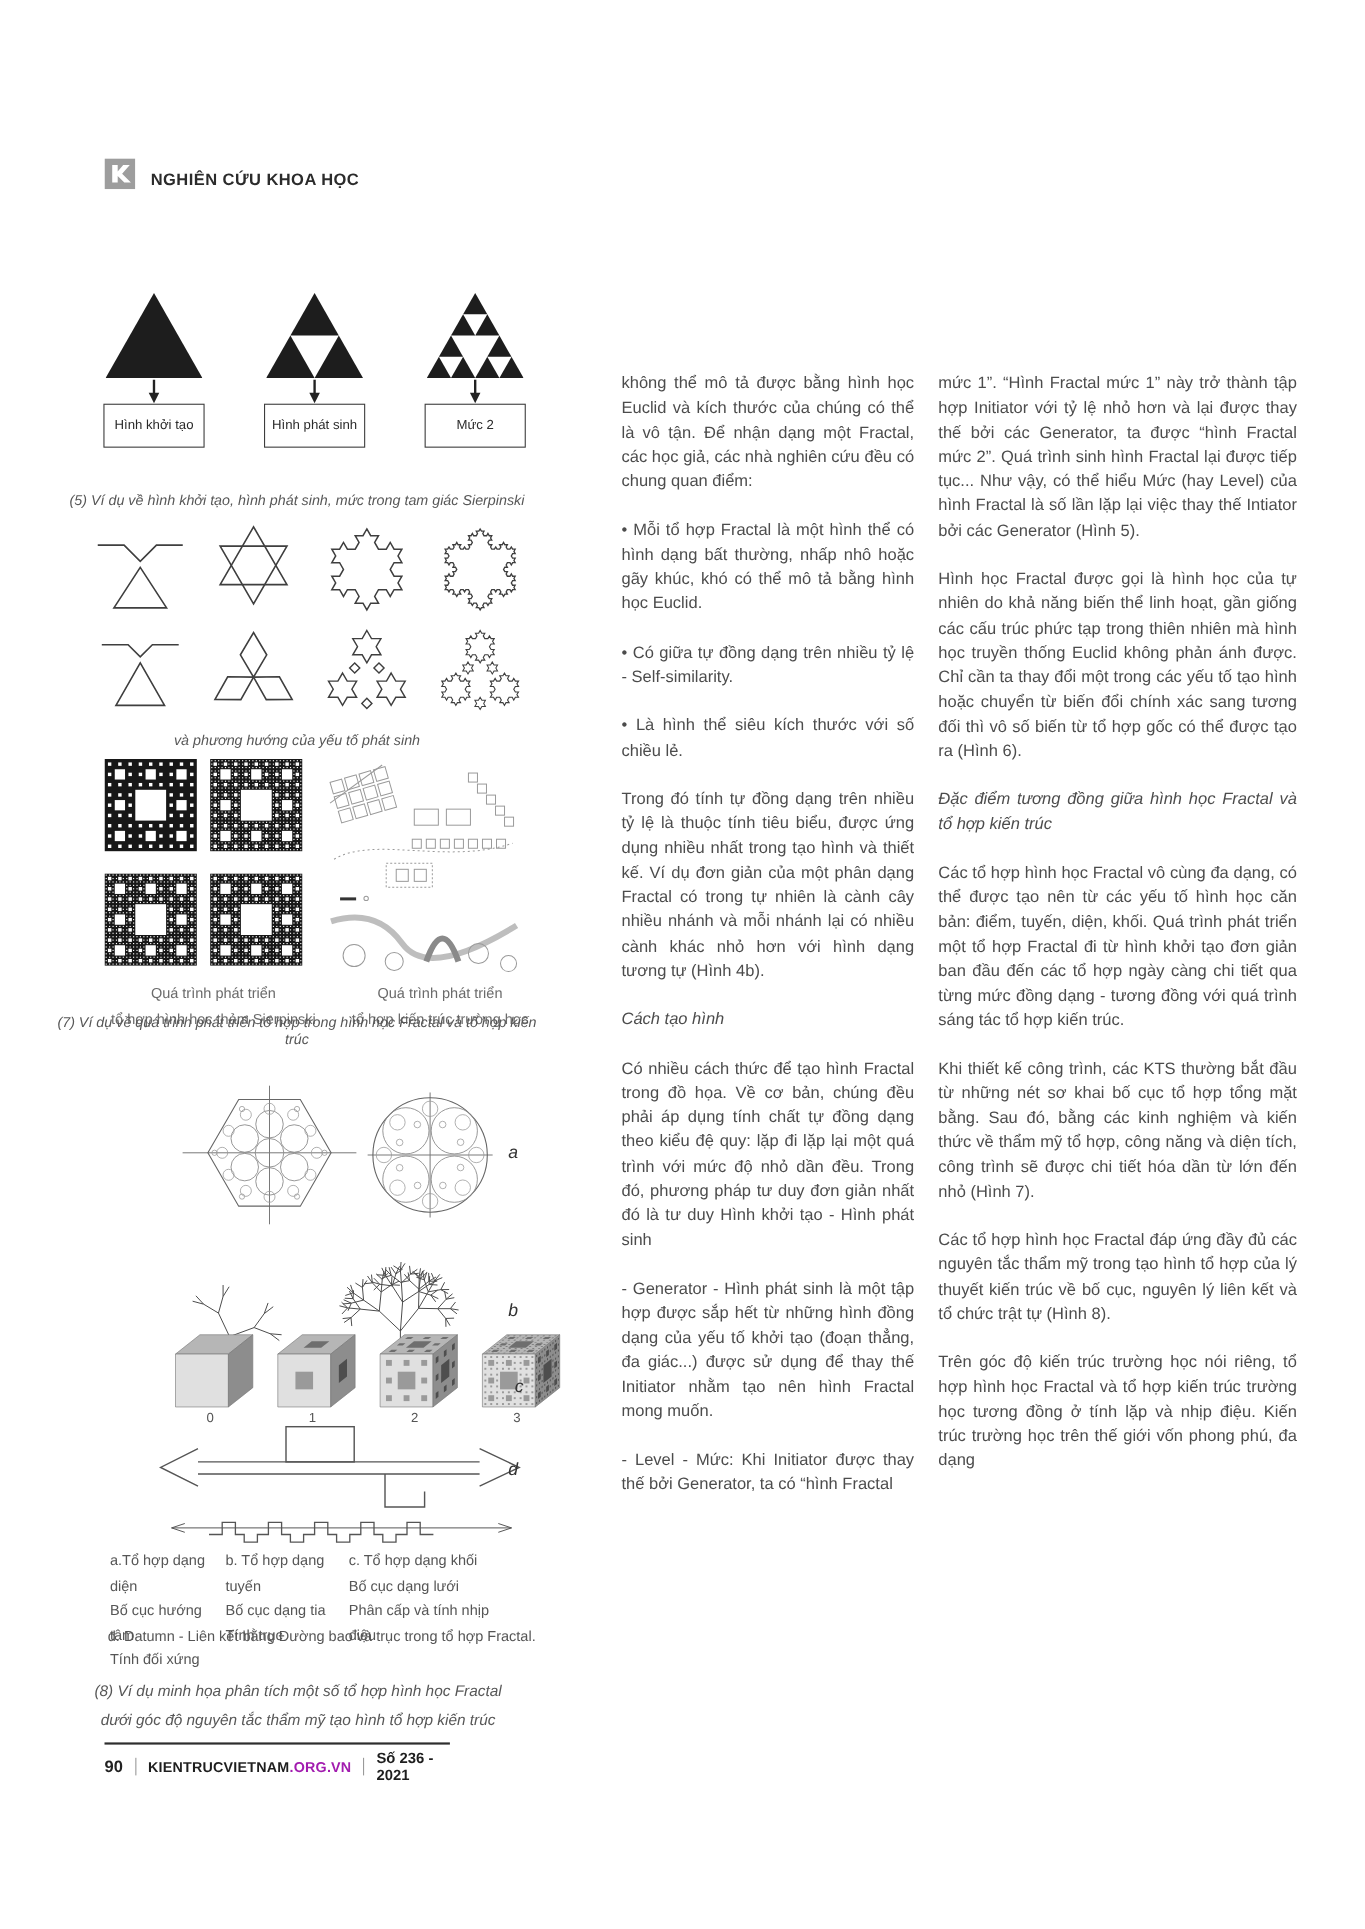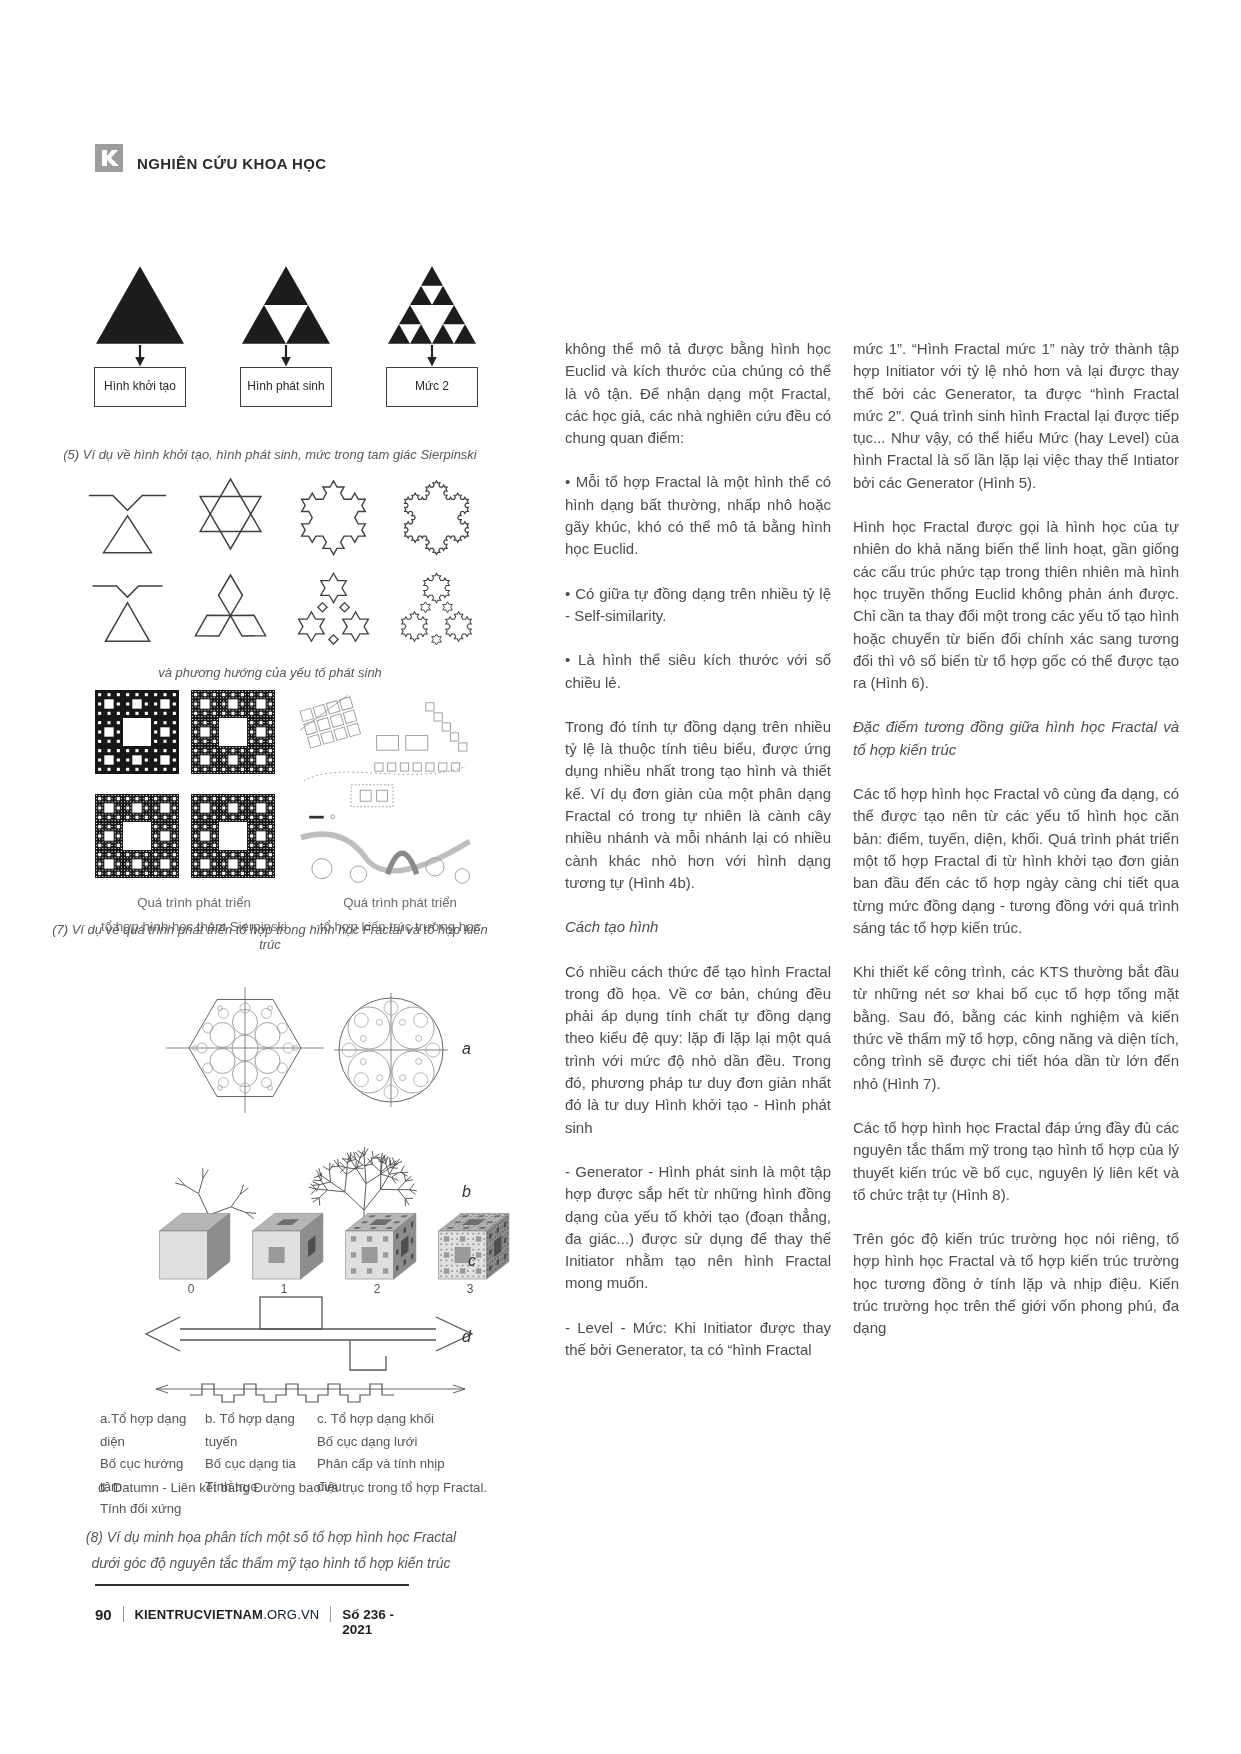--- a/index.html
+++ b/index.html
@@ -52,22 +52,22 @@
   .bodycol p{margin:0 0 22px 0;}
   .bodycol p.it{font-style:italic;}
   .col-mid{left:565px;width:266px;}
   .col-right{left:853px;width:326px;}
   
   .footer{position:absolute;left:95px;top:1584px;width:314px;border-top:2.5px solid #2e2e2e;
           display:flex;align-items:center;gap:11px;padding-top:5px;}
   .ft-num{font-size:15px;font-weight:bold;color:#222;}
   .ft-sep{width:1px;height:16px;background:#9a9a9a;}
   .ft-site{font-size:13px;font-weight:bold;color:#1e1e1e;letter-spacing:.2px;}
-  .ft-site span{font-weight:normal;color:#0f172a;}
-  .ft-issue{font-size:13.5px;font-weight:bold;color:#1e1e1e;margin-top:16px;}
+  .ft-site span{font-weight:bold;color:#a21caf;}
+  .ft-issue{font-size:13.5px;font-weight:bold;color:#1e1e1e;}
 </style>
 </head>
 <body>
 
 <div class="page">
 
   <div class="hdr">
     <div class="hdr-logo">
       <svg viewBox="0 0 28 28">
           <rect width="28" height="28" fill="#9d9d9d"></rect>

